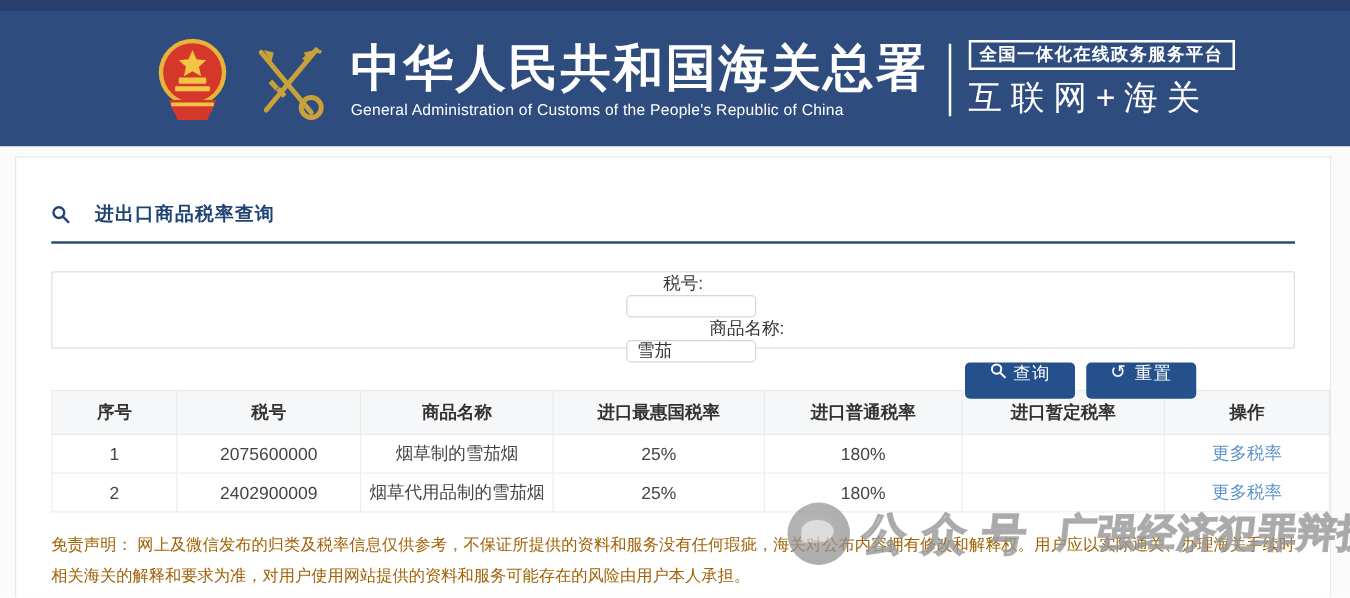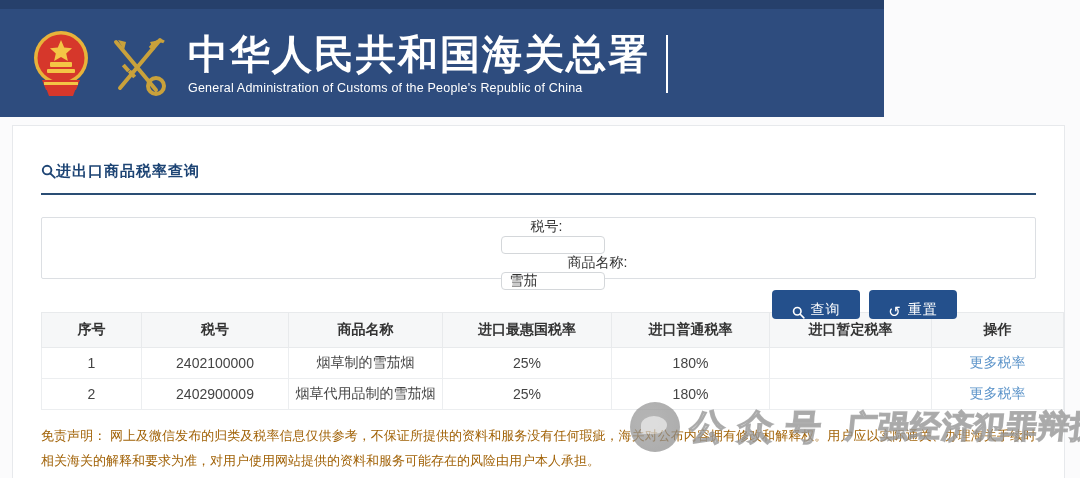--- a/index.html
+++ b/index.html
@@ -1,57 +1,57 @@
 <!DOCTYPE html>
 <html><head>
 <meta charset="utf-8">
 <style>
   * { margin: 0; padding: 0; box-sizing: border-box; }
   html, body { width: 1080px; height: 478px; overflow: hidden; background: #fbfbfc;
     font-family: "Liberation Sans", "DejaVu Sans", sans-serif; }
 
   
-  .site-header { position: relative; width: 884px; height: 117px;
+  .site-header { position: relative; width: 1080px; height: 117px;
     background: linear-gradient(#26406b 0, #26406b 9px, #2e4c7e 9px, #2e4c7e 100%);
-    display: flex; align-items: center; padding: 10px 0 0 30px; }
+    display: flex; align-items: center; padding: 10px 0 0 30px; justify-content: center; }
   .emblem { width: 62px; height: 72px; margin-right: 12px; flex: 0 0 auto; }
   .customs-emblem { width: 68px; height: 72px; margin-right: 16px; flex: 0 0 auto; }
   .header-title-block { margin-right: 10px; }
   .header-title-cn { color: #ffffff; font-family: "Liberation Serif", "DejaVu Serif", serif;
     font-weight: 700; font-size: 40px; letter-spacing: 2px; line-height: 46px; white-space: nowrap; }
   .header-title-en { color: #ffffff; font-weight: 400; font-size: 12.5px; letter-spacing: 0.2px;
     margin-top: 3px; white-space: nowrap; }
   .header-divider { width: 2px; height: 58px; background: #ffffff; margin: 0 14px 0 6px; flex: 0 0 auto; }
   .platform-block { display: flex; flex-direction: column; }
   .platform-badge { display: inline-block; align-self: flex-start; border: 2px solid #ffffff;
     color: #ffffff; font-size: 14px; font-weight: 700; padding: 1px 7px; letter-spacing: 1px; white-space: nowrap; }
   .platform-name { color: #ffffff; font-size: 27px; letter-spacing: 7px; margin-top: 4px;
     font-weight: 500; white-space: nowrap; }
 
   
   .content-card { position: absolute; left: 12px; top: 125px; width: 1053px; height: 353px;
     background: #ffffff; border: 1px solid #e7e9ec; border-bottom: none; }
 
-  .section-title-row { display: flex; align-items: center; gap: 0;
+  .section-title-row { display: flex; align-items: center; gap: 20px;
     padding: 36px 28px 12px 28px; border-bottom: none; }
   .section-title-underline { margin: 0 28px; border-bottom: 2px solid #2a4d74; }
   .section-title { color: #1d4474; font-size: 15px; font-weight: 700; letter-spacing: 1px; }
   .title-search-icon { width: 15px; height: 15px; display: block; }
 
   
   .query-box { margin: 22px 28px 0 28px; height: 62px; border: 1px solid #dcdfe3;
     border-radius: 2px; background: #ffffff; display: flex; align-items: center; padding-left: 16px; flex-direction: column; }
   .field-label { font-size: 14px; color: #333; white-space: nowrap; }
   .text-input { width: 104px; height: 30px; border: 1px solid #d4d7da; border-radius: 4px;
     margin-left: 12px; font-size: 14px; color: #333; padding: 0 8px; outline: none;
     font-family: "Liberation Sans", "DejaVu Sans", sans-serif; }
   .label-2 { margin-left: 102px; }
   .btn-group { margin-left: auto; margin-right: 78px; display: flex; gap: 9px; }
   .btn { height: 29px; min-width: 88px; background: #24508c; border: none; border-radius: 4px;
-    color: #ffffff; font-size: 14px; display: flex; align-items: flex-end; justify-content: center;
+    color: #ffffff; font-size: 14px; display: flex; align-items: flex-start; justify-content: center;
     gap: 6px; cursor: pointer; padding: 0 14px; font-family: inherit; letter-spacing: 1px; }
   .btn .uicon { font-size: 15px; line-height: 1; }
   .btn-search-icon { width: 13px; height: 13px; display: block; }
 
   
   .results-table { margin: 33px 28px 0 28px; border-collapse: collapse; table-layout: fixed;
     width: 996px; font-size: 14px; border-radius: 25px; }
   .results-table th { background: #f6f7f8; color: #333; font-weight: 700; height: 35px;
     border: 1px solid #e8eaec; text-align: center; }
   .results-table td { color: #444; height: 31px; border: 1px solid #eceef0; text-align: center;
@@ -99,20 +99,24 @@
     <path d="M56 12 l-10 2 4 8 z" fill="#c9a13b"></path>
     <path d="M46 20 q8 -10 14 -6" stroke="#c9a13b" stroke-width="3" fill="none"></path>
     <rect x="18" y="38" width="8" height="4" transform="rotate(48 22 40)" fill="#c9a13b"></rect>
     <rect x="24" y="44" width="8" height="4" transform="rotate(48 28 46)" fill="#c9a13b"></rect>
   </svg>
   <div class="header-title-block">
     <div class="header-title-cn">中华人民共和国海关总署</div>
     <div class="header-title-en">General Administration of Customs of the People's Republic of China</div>
   </div>
   <div class="header-divider"></div>
+  <div class="platform-block">
+    <span class="platform-badge">全国一体化在线政务服务平台</span>
+    <span class="platform-name">互联网+海关</span>
+  </div>
 </div>
 
 <div class="content-card">
 
   <div class="section-title-row">
     <svg class="title-search-icon" viewBox="0 0 16 16">
       <circle cx="6.5" cy="6.5" r="4.6" fill="none" stroke="#1d4474" stroke-width="2"></circle>
       <line x1="10.2" y1="10.2" x2="14.6" y2="14.6" stroke="#1d4474" stroke-width="2" stroke-linecap="round"></line>
     </svg>
     <span class="section-title">进出口商品税率查询</span>
@@ -156,21 +160,21 @@
         <th>商品名称</th>
         <th>进口最惠国税率</th>
         <th>进口普通税率</th>
         <th>进口暂定税率</th>
         <th>操作</th>
       </tr>
     </thead>
     <tbody>
       <tr>
         <td>1</td>
-        <td>2402100000</td>
+        <td>2075600000</td>
         <td>烟草制的雪茄烟</td>
         <td>25%</td>
         <td>180%</td>
         <td></td>
         <td><a class="more-link">更多税率</a></td>
       </tr>
       <tr>
         <td>2</td>
         <td>2402900009</td>
         <td>烟草代用品制的雪茄烟</td>

